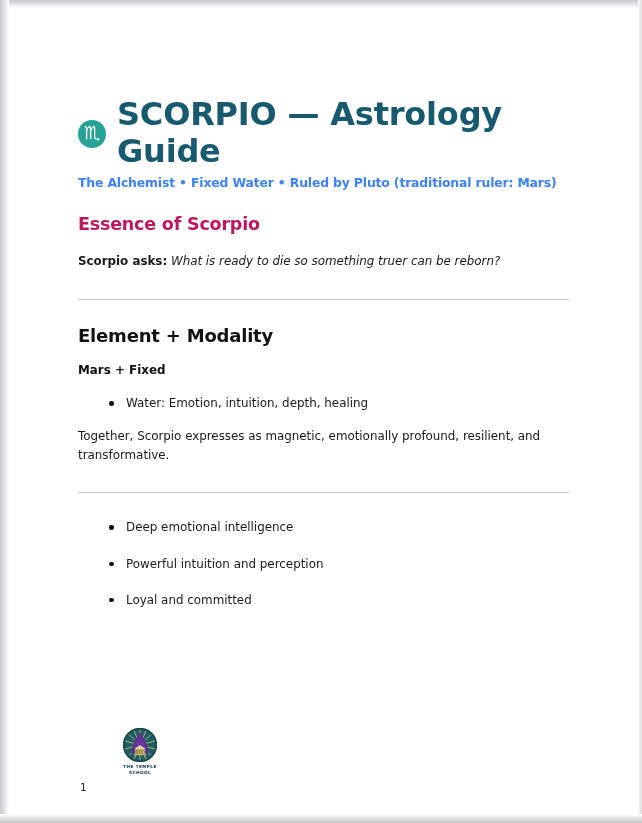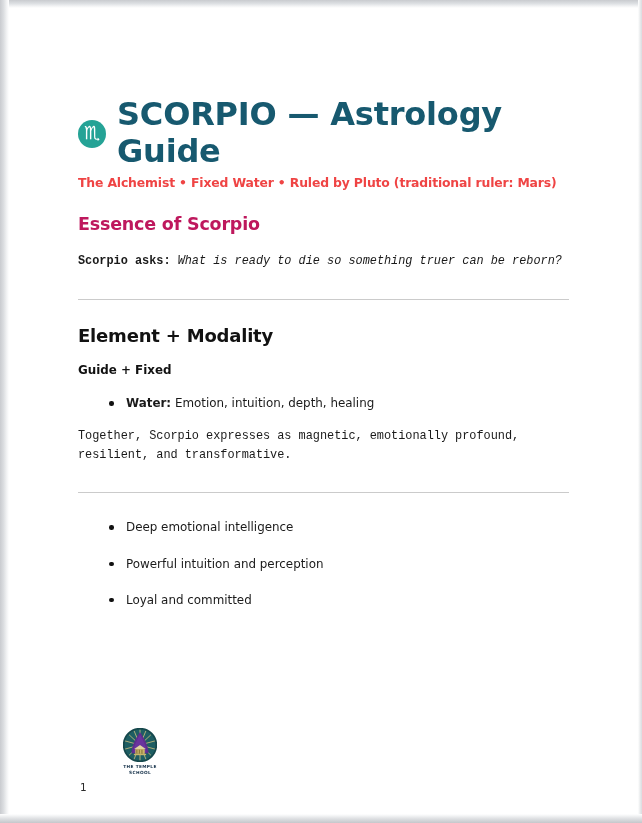--- a/index.html
+++ b/index.html
@@ -99,21 +99,21 @@
     font-weight: bold;
     color: #17596f;
     letter-spacing: -0.2px;
     font-family: "DejaVu Sans", sans-serif;
   }
 
   .subtitle {
     margin: 0 0 23px 0;
     font-size: 12.4px;
     font-weight: bold;
-    color: #ef4444;
+    color: #3b82f6;
     line-height: 1.35;
     letter-spacing: -0.15px;
   }
 
   
   h2.section-heading {
     margin: 0 0 17px 0;
     font-size: 17.5px;
     font-weight: bold;
     color: #be185d;
@@ -127,21 +127,21 @@
   }
 
   
   p.body-text {
     margin: 0 0 16px 0;
     font-size: 11.9px;
     line-height: 1.62;
     color: #1a1a1a;
     letter-spacing: -0.02px;
   }
-  p.body-text:last-child { margin-bottom: 0; font-family: Liberation Mono, monospace; }
+  p.body-text:last-child { margin-bottom: 0; }
   .lead-in { font-weight: bold; }
   .italic { font-style: italic; }
 
   p.mini-bold {
     margin: 0 0 14px 0;
     font-size: 11.9px;
     font-weight: bold;
     color: #111111;
     line-height: 1.5;
   }
@@ -164,21 +164,21 @@
   ul.doc-list li::before {
     content: "";
     position: absolute;
     left: 0;
     top: 7px;
     width: 4.5px;
     height: 4.5px;
     border-radius: 50%;
     background: #111111;
   }
-  ul.doc-list li .term { font-weight: bold; }
+  ul.doc-list li .term { font-weight: normal; }
 
   
   hr.divider {
     border: 0;
     border-top: 1px solid #cbcbcb;
     margin: 27px 0 25px 0;
     width: 100%;
   }
 
   .section-block { margin: 0; }
@@ -247,21 +247,21 @@
 
       <div class="section-block">
         <h2 class="section-heading">Essence of Scorpio</h2>
         <p class="body-text"><span class="lead-in">Scorpio asks:</span> <span class="italic">What is ready to die so something truer can be reborn?</span></p>
       </div>
 
       <hr class="divider">
 
       <div class="section-block">
         <h2 class="section-heading plain">Element + Modality</h2>
-        <p class="mini-bold">Guide + Fixed</p>
+        <p class="mini-bold">Mars + Fixed</p>
         <ul class="doc-list">
           <li><span class="term">Water:</span> <span>Emotion, intuition, depth, healing</span></li>
         </ul>
         <p class="body-text">Together, Scorpio expresses as magnetic, emotionally profound, resilient, and transformative.</p>
       </div>
 
       <hr class="divider">
 
       <div class="section-block">
         <ul class="doc-list">

